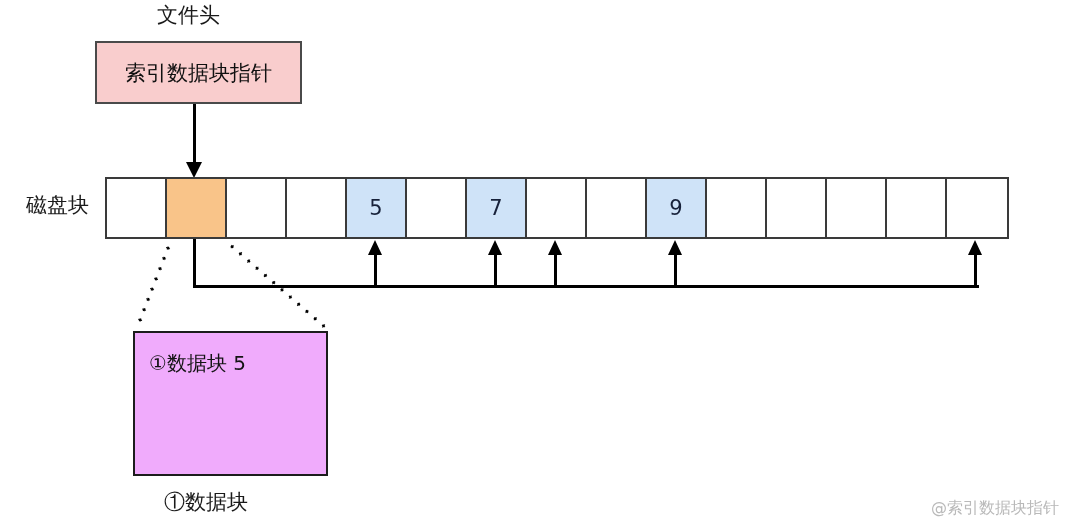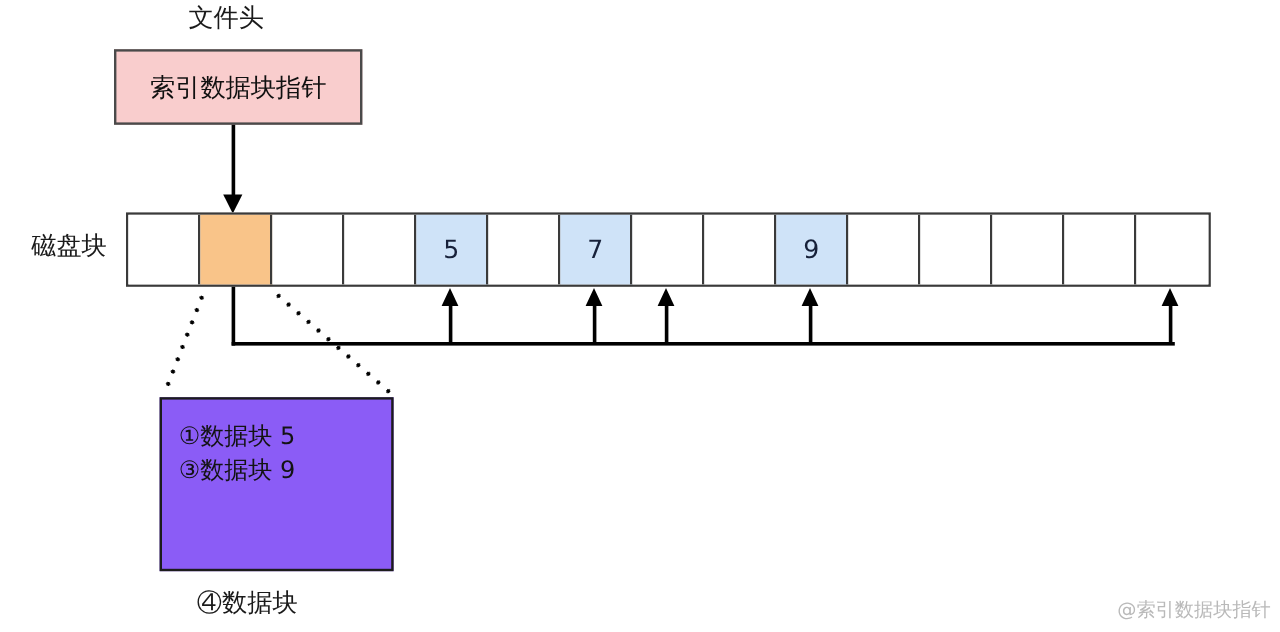--- a/index.html
+++ b/index.html
@@ -150,21 +150,21 @@
 
   
   #indexblock-box {
     position: absolute;
     left: 133px;
     top: 331px;
     width: 195px;
     height: 145px;
     border: 2px solid #1c1c1c;
     box-sizing: border-box;
-    background: #8b5cf6;
+    background: #f0abfc;
     padding: 16px 0 0 14px;
   }
   #indexblock-box .entry {
     font-size: 20px;
     color: #131313;
     line-height: 1.42;
     white-space: nowrap;
   }
   #indexblock-caption {
     left: 164px;
@@ -261,19 +261,18 @@
       <div class="up-arrow-head" style="left: 967.5px; top: 240px;"></div>
     </div>
 
   <div id="dot-layer">
       <div class="dotline" style="left: 170px; top: 241px; width: 91.1811px; transform: rotate(111.218deg);"></div>
       <div class="dotline" style="left: 228px; top: 241px; width: 129.727px; transform: rotate(40.9366deg);"></div>
     </div>
 
   <div id="indexblock-box">
       <div class="entry">①数据块 5</div>
-      <div class="entry">③数据块 9</div>
-    </div>
-
-  <div class="lbl" id="indexblock-caption">④数据块</div>
+    </div>
+
+  <div class="lbl" id="indexblock-caption">①数据块</div>
 
   <div id="watermark">@索引数据块指针</div>
 </div>
 
 </body></html>

